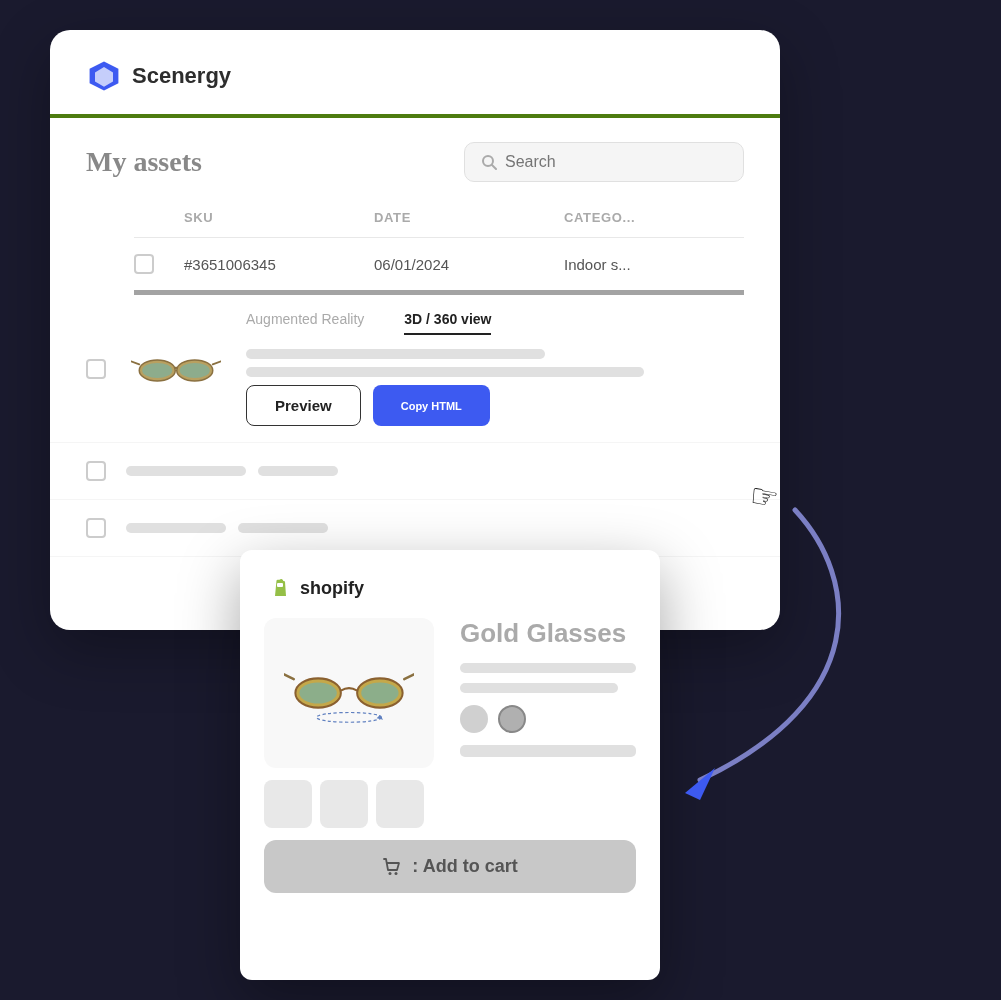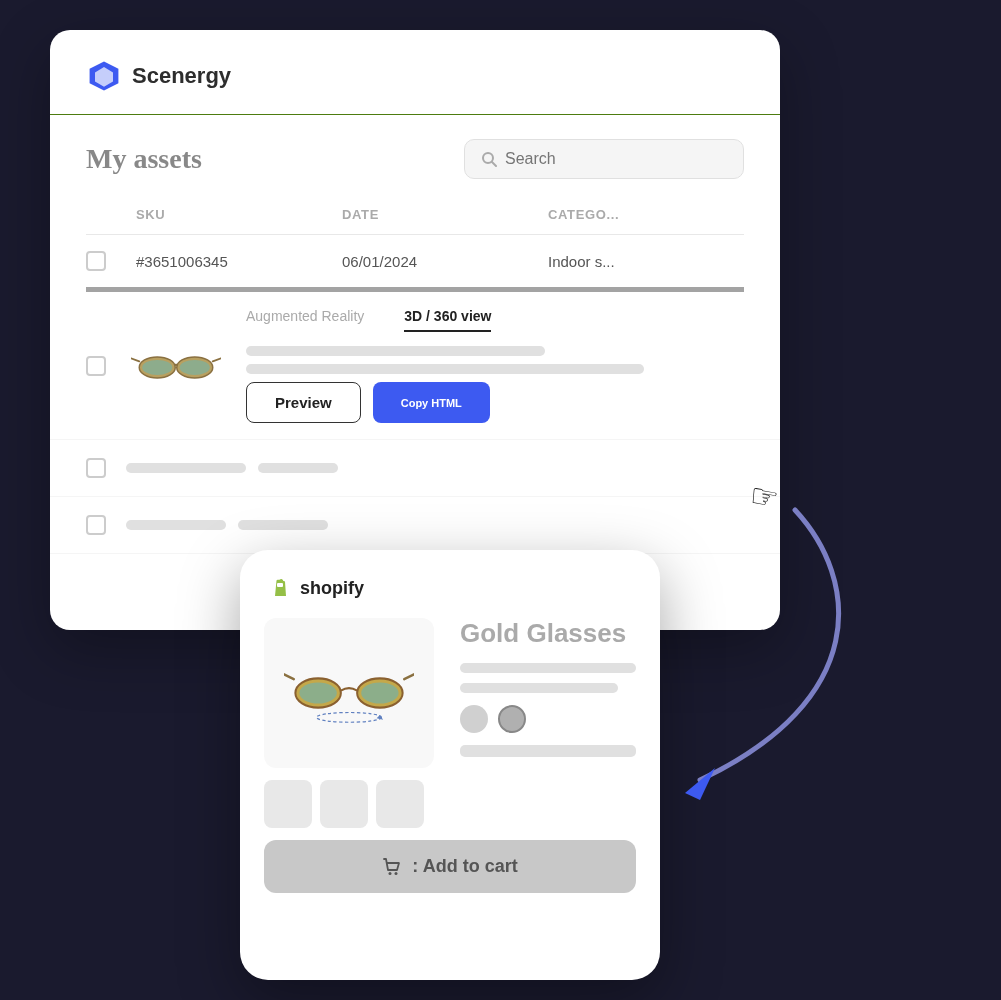--- a/index.html
+++ b/index.html
@@ -23,21 +23,21 @@
       border-radius: 20px;
       box-shadow: 0 20px 60px rgba(0,0,0,0.3);
       overflow: hidden;
     }
 
     .app-header {
       padding: 28px 36px 20px;
       display: flex;
       align-items: center;
       justify-content: space-between;
-      border-bottom: 1px solid #4d7c0f;
+      border-bottom: 4px solid #4d7c0f;
     }
 
     .logo-area {
       display: flex;
       align-items: center;
       gap: 10px;
     }
 
     .logo-icon {
       width: 36px;
@@ -86,20 +86,21 @@
       background: transparent;
       font-size: 16px;
       color: #888;
       outline: none;
       width: 100%;
     }
 
     
     .table-container {
       padding: 0 36px;
+      margin-left: 48px;
     }
 
     .table-header {
       display: grid;
       grid-template-columns: 40px 1fr 1fr 1fr;
       padding: 12px 0;
       border-bottom: 1px solid #e8e8e8;
       gap: 10px;
     }
 
@@ -243,21 +244,21 @@
     }
 
     
     .shopify-card {
       position: absolute;
       bottom: 20px;
       left: 240px;
       width: 420px;
       height: 430px;
       background: #ffffff;
-      border-radius: 28px;
+      border-radius: 12px;
       box-shadow: 0 20px 60px rgba(0,0,0,0.35);
       padding: 24px;
       z-index: 10;
       overflow: hidden;
     }
 
     .shopify-header {
       display: flex;
       align-items: center;
       gap: 8px;

